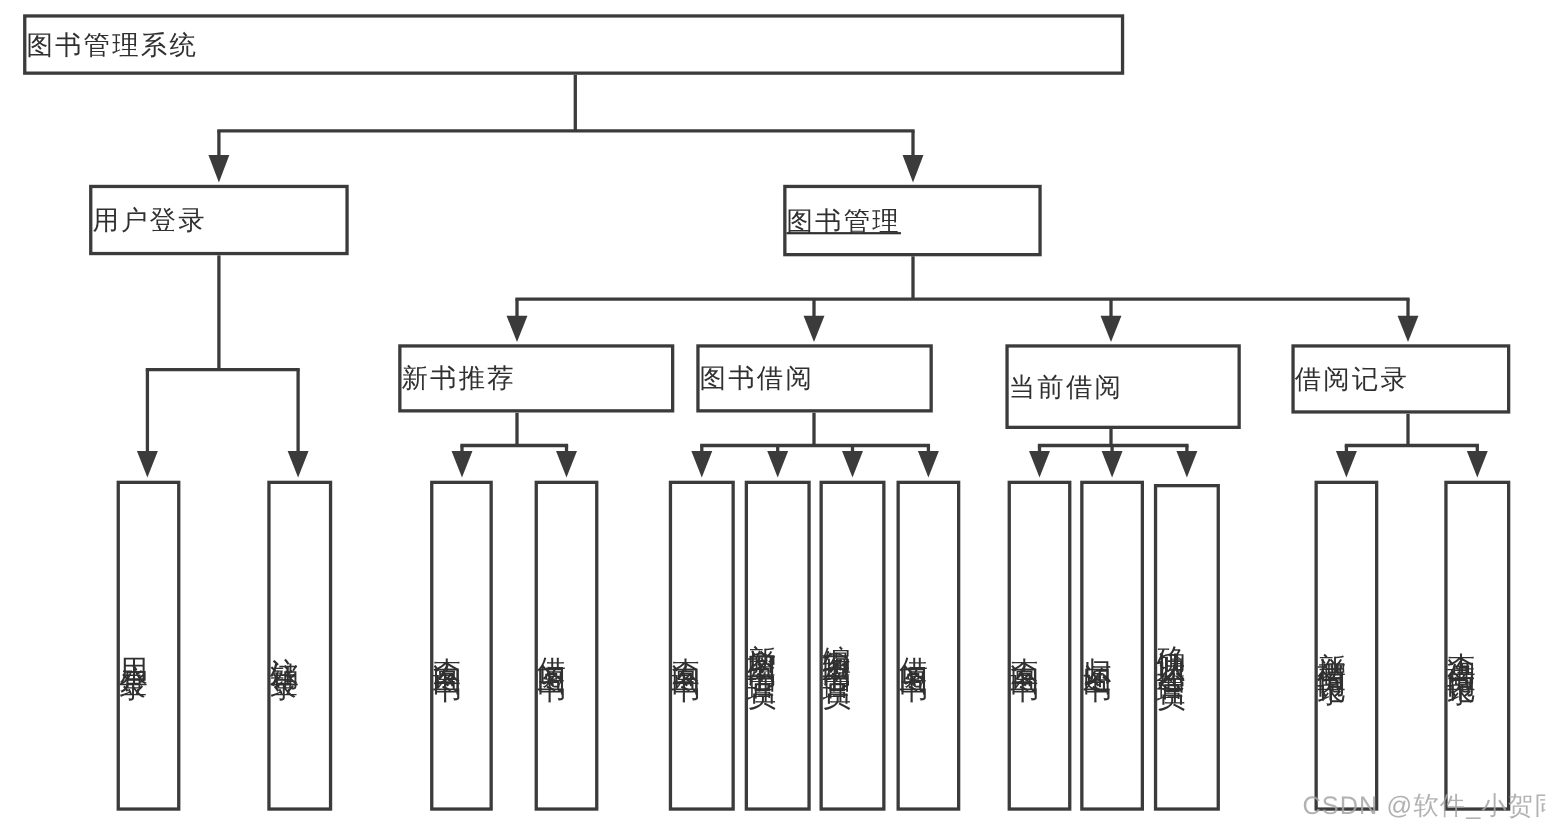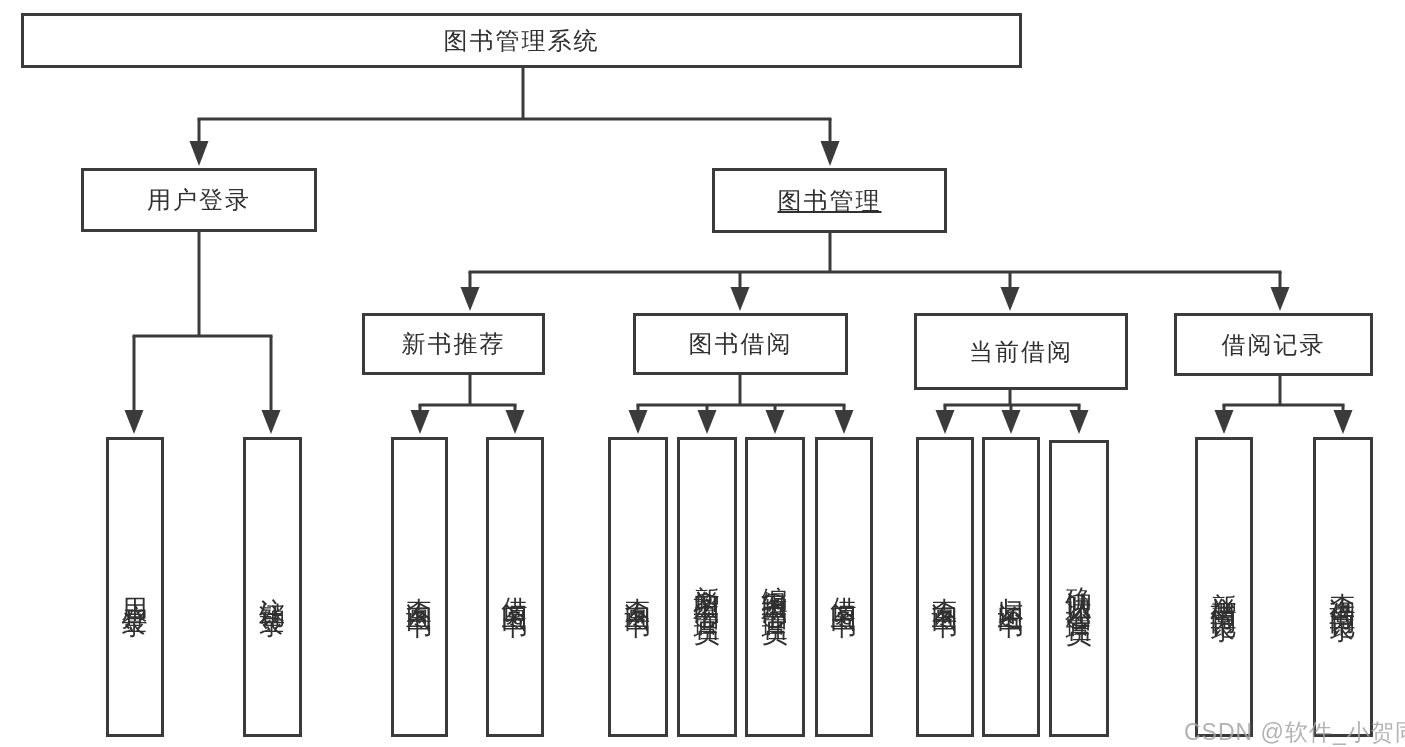--- a/index.html
+++ b/index.html
@@ -3,21 +3,21 @@
 <meta charset="utf-8">
 <style>
   html,body{margin:0;padding:0;background:#ffffff;}
   .canvas{
     position:relative;width:1405px;height:747px;background:#ffffff;
     font-family:"Liberation Sans","DejaVu Sans",sans-serif;overflow:hidden;
   }
   .connectors{position:absolute;left:0;top:0;z-index:1;}
   .box{
     position:absolute;box-sizing:border-box;background:#ffffff;
-    border:3px solid #3b3b3b;display:flex;align-items:center;justify-content:center;
+    border:3px solid #3b3b3b;display:flex;align-items:center;
     color:#303030;z-index:2;
   }
   .h-label{font-size:24px;letter-spacing:2px;white-space:nowrap;}
   .v-label{
     writing-mode:vertical-rl;text-orientation:mixed;
     font-size:26px;letter-spacing:5px;line-height:1;white-space:nowrap;
   }
   .watermark{
     position:absolute;left:1184px;top:717px;z-index:5;
     font-size:23px;letter-spacing:1px;color:#a5a5a5;opacity:.85;white-space:nowrap;
@@ -108,21 +108,21 @@
     <span class="h-label">图书管理系统</span>
   </div>
 
   <div class="box" style="left:81px;top:168px;width:236px;height:64px;">
     <span class="h-label">用户登录</span>
   </div>
   <div class="box" style="left:712px;top:168px;width:235px;height:65px;text-decoration:underline;">
     <span class="h-label">图书管理</span>
   </div>
 
-  <div class="box" style="left:362px;top:313px;width:183px;height:62px;">
+  <div class="box" style="left:362px;top:313px;width:251px;height:62px;">
     <span class="h-label">新书推荐</span>
   </div>
   <div class="box" style="left:633px;top:313px;width:215px;height:62px;">
     <span class="h-label">图书借阅</span>
   </div>
   <div class="box" style="left:903px;top:313px;width:214px;height:77px;margin-left:11px;">
     <span class="h-label">当前借阅</span>
   </div>
   <div class="box" style="left:1174px;top:313px;width:199px;height:63px;">
     <span class="h-label">借阅记录</span>

